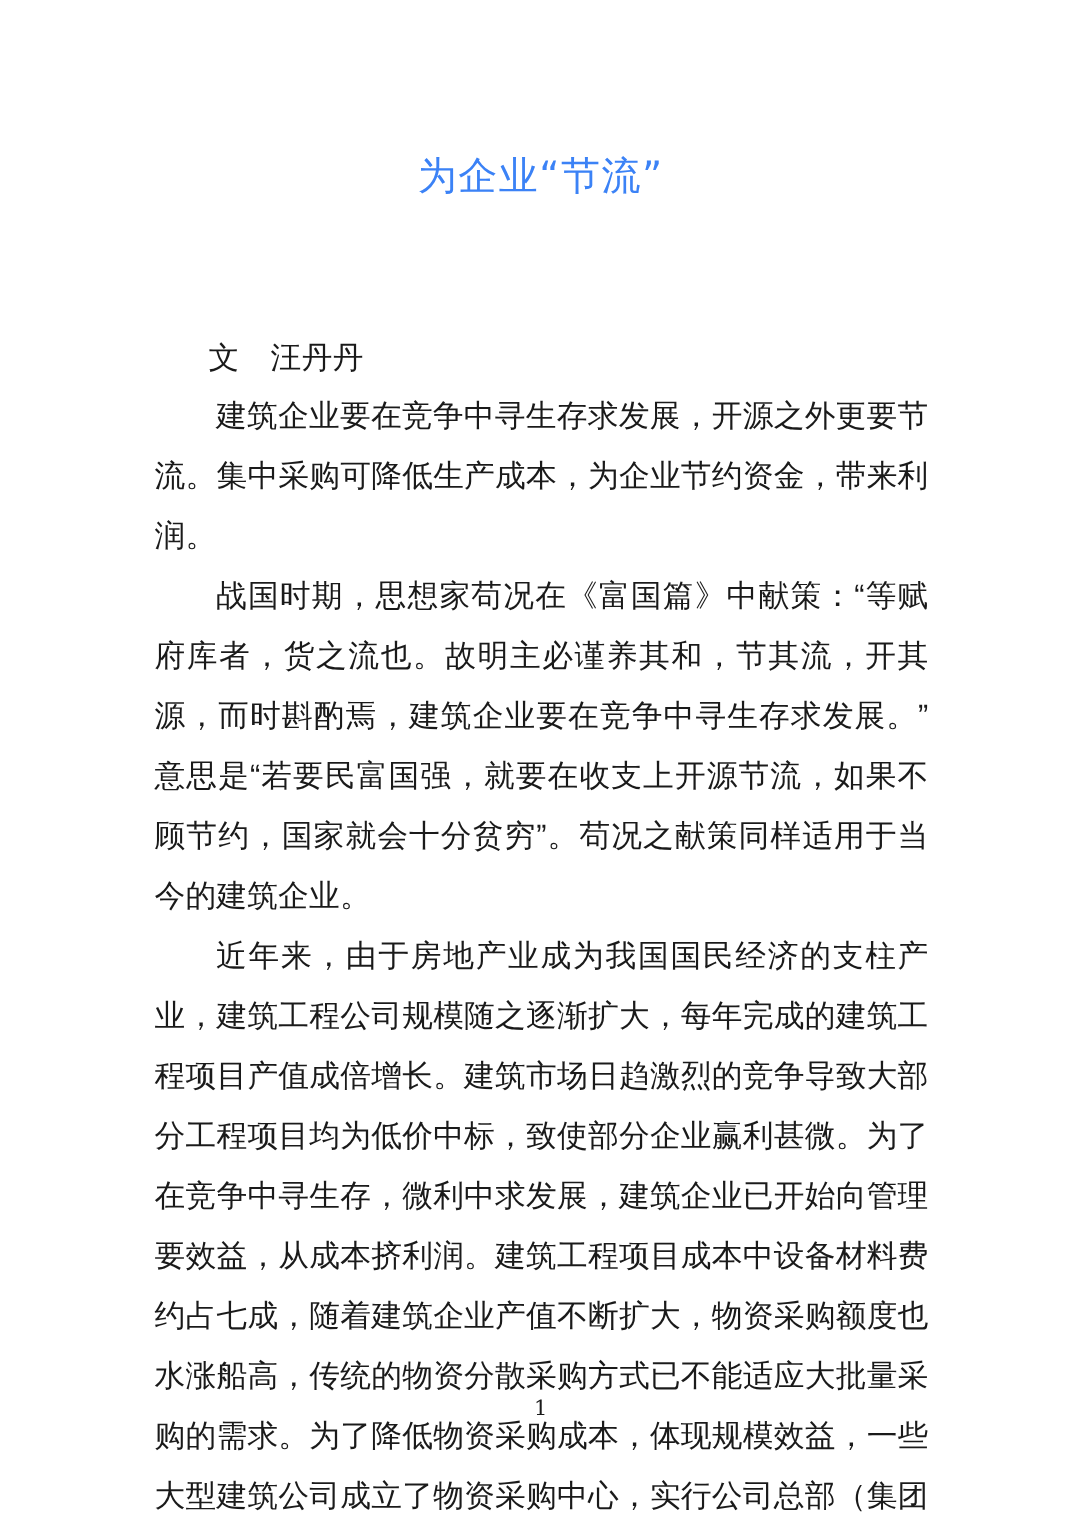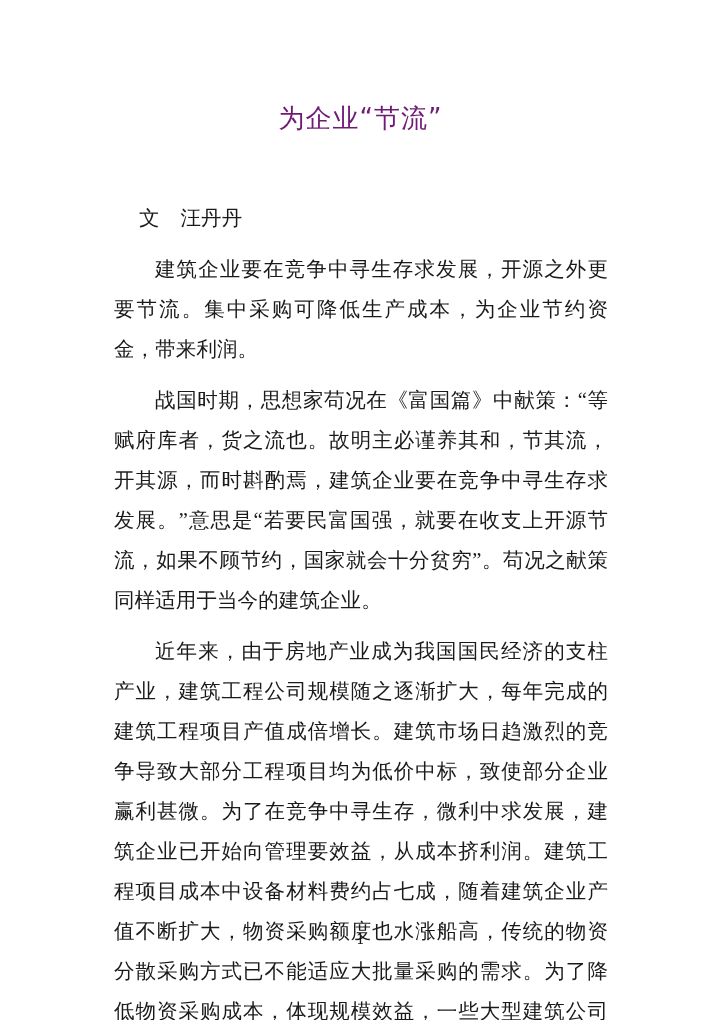--- a/index.html
+++ b/index.html
@@ -28,51 +28,52 @@
   .doc-title {
     position: absolute;
     left: 0;
     top: 84px;
     width: 721px;
     text-align: center;
     font-size: 26px;
     line-height: 34px;
     letter-spacing: 1px;
     font-weight: 400;
-    color: #701a75;
+    color: #3b82f6;
     font-family: "DejaVu Sans", "Liberation Sans", sans-serif;
     white-space: pre;
   }
 
   
   .body-block {
     position: absolute;
     left: 103px;
     top: 198px;
     width: 516px;
   }
 
   .byline {
     font-size: 20.5px;
     line-height: 40px;
     text-indent: 36px;
     letter-spacing: 0.2px;
     white-space: pre;
     font-family: "DejaVu Serif", "Liberation Serif", serif;
+    margin-top: 20px;
   }
 
   .para {
     font-size: 20.5px;
     line-height: 40px;
     text-align: justify;
     text-justify: inter-ideograph;
     text-indent: 41px;
     letter-spacing: 0.1px;
-    margin: 11px;
-    font-family: Liberation Serif, serif;
+    margin: 0;
+    font-family: Liberation Sans, sans-serif;
   }
 
   
 
   
   .page-number {
     position: absolute;
     left: 0;
     top: 930px;
     width: 721px;

